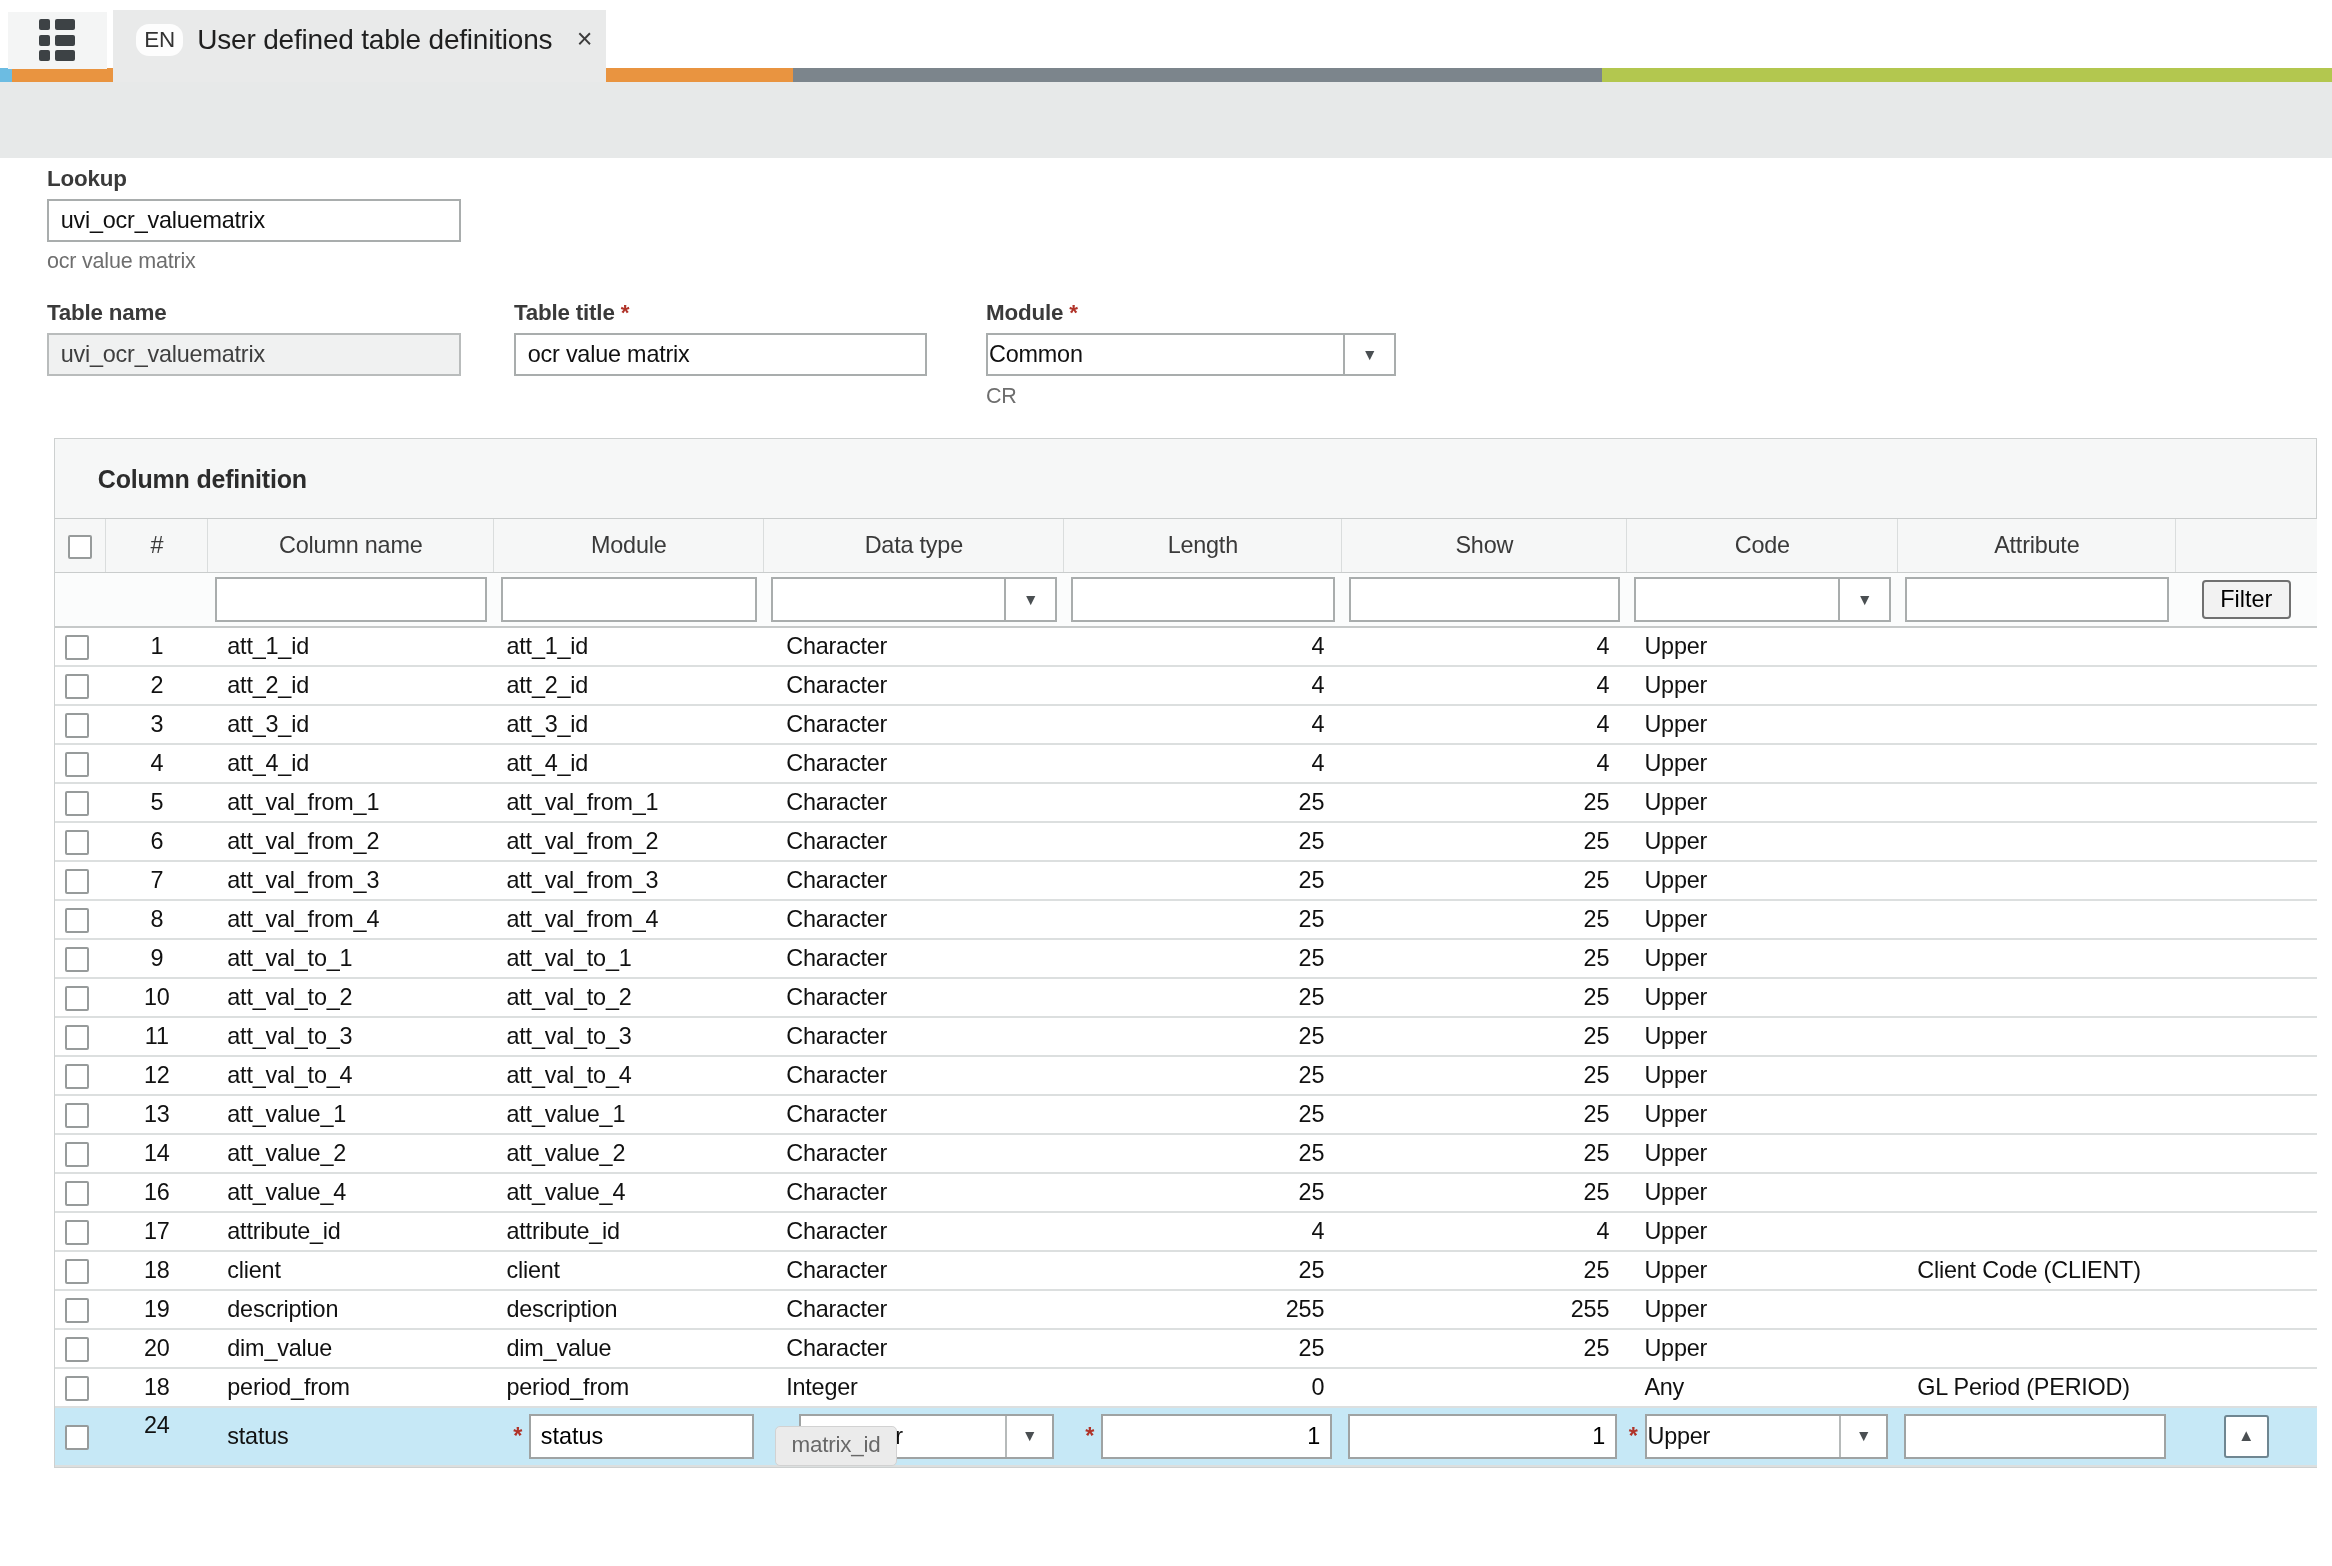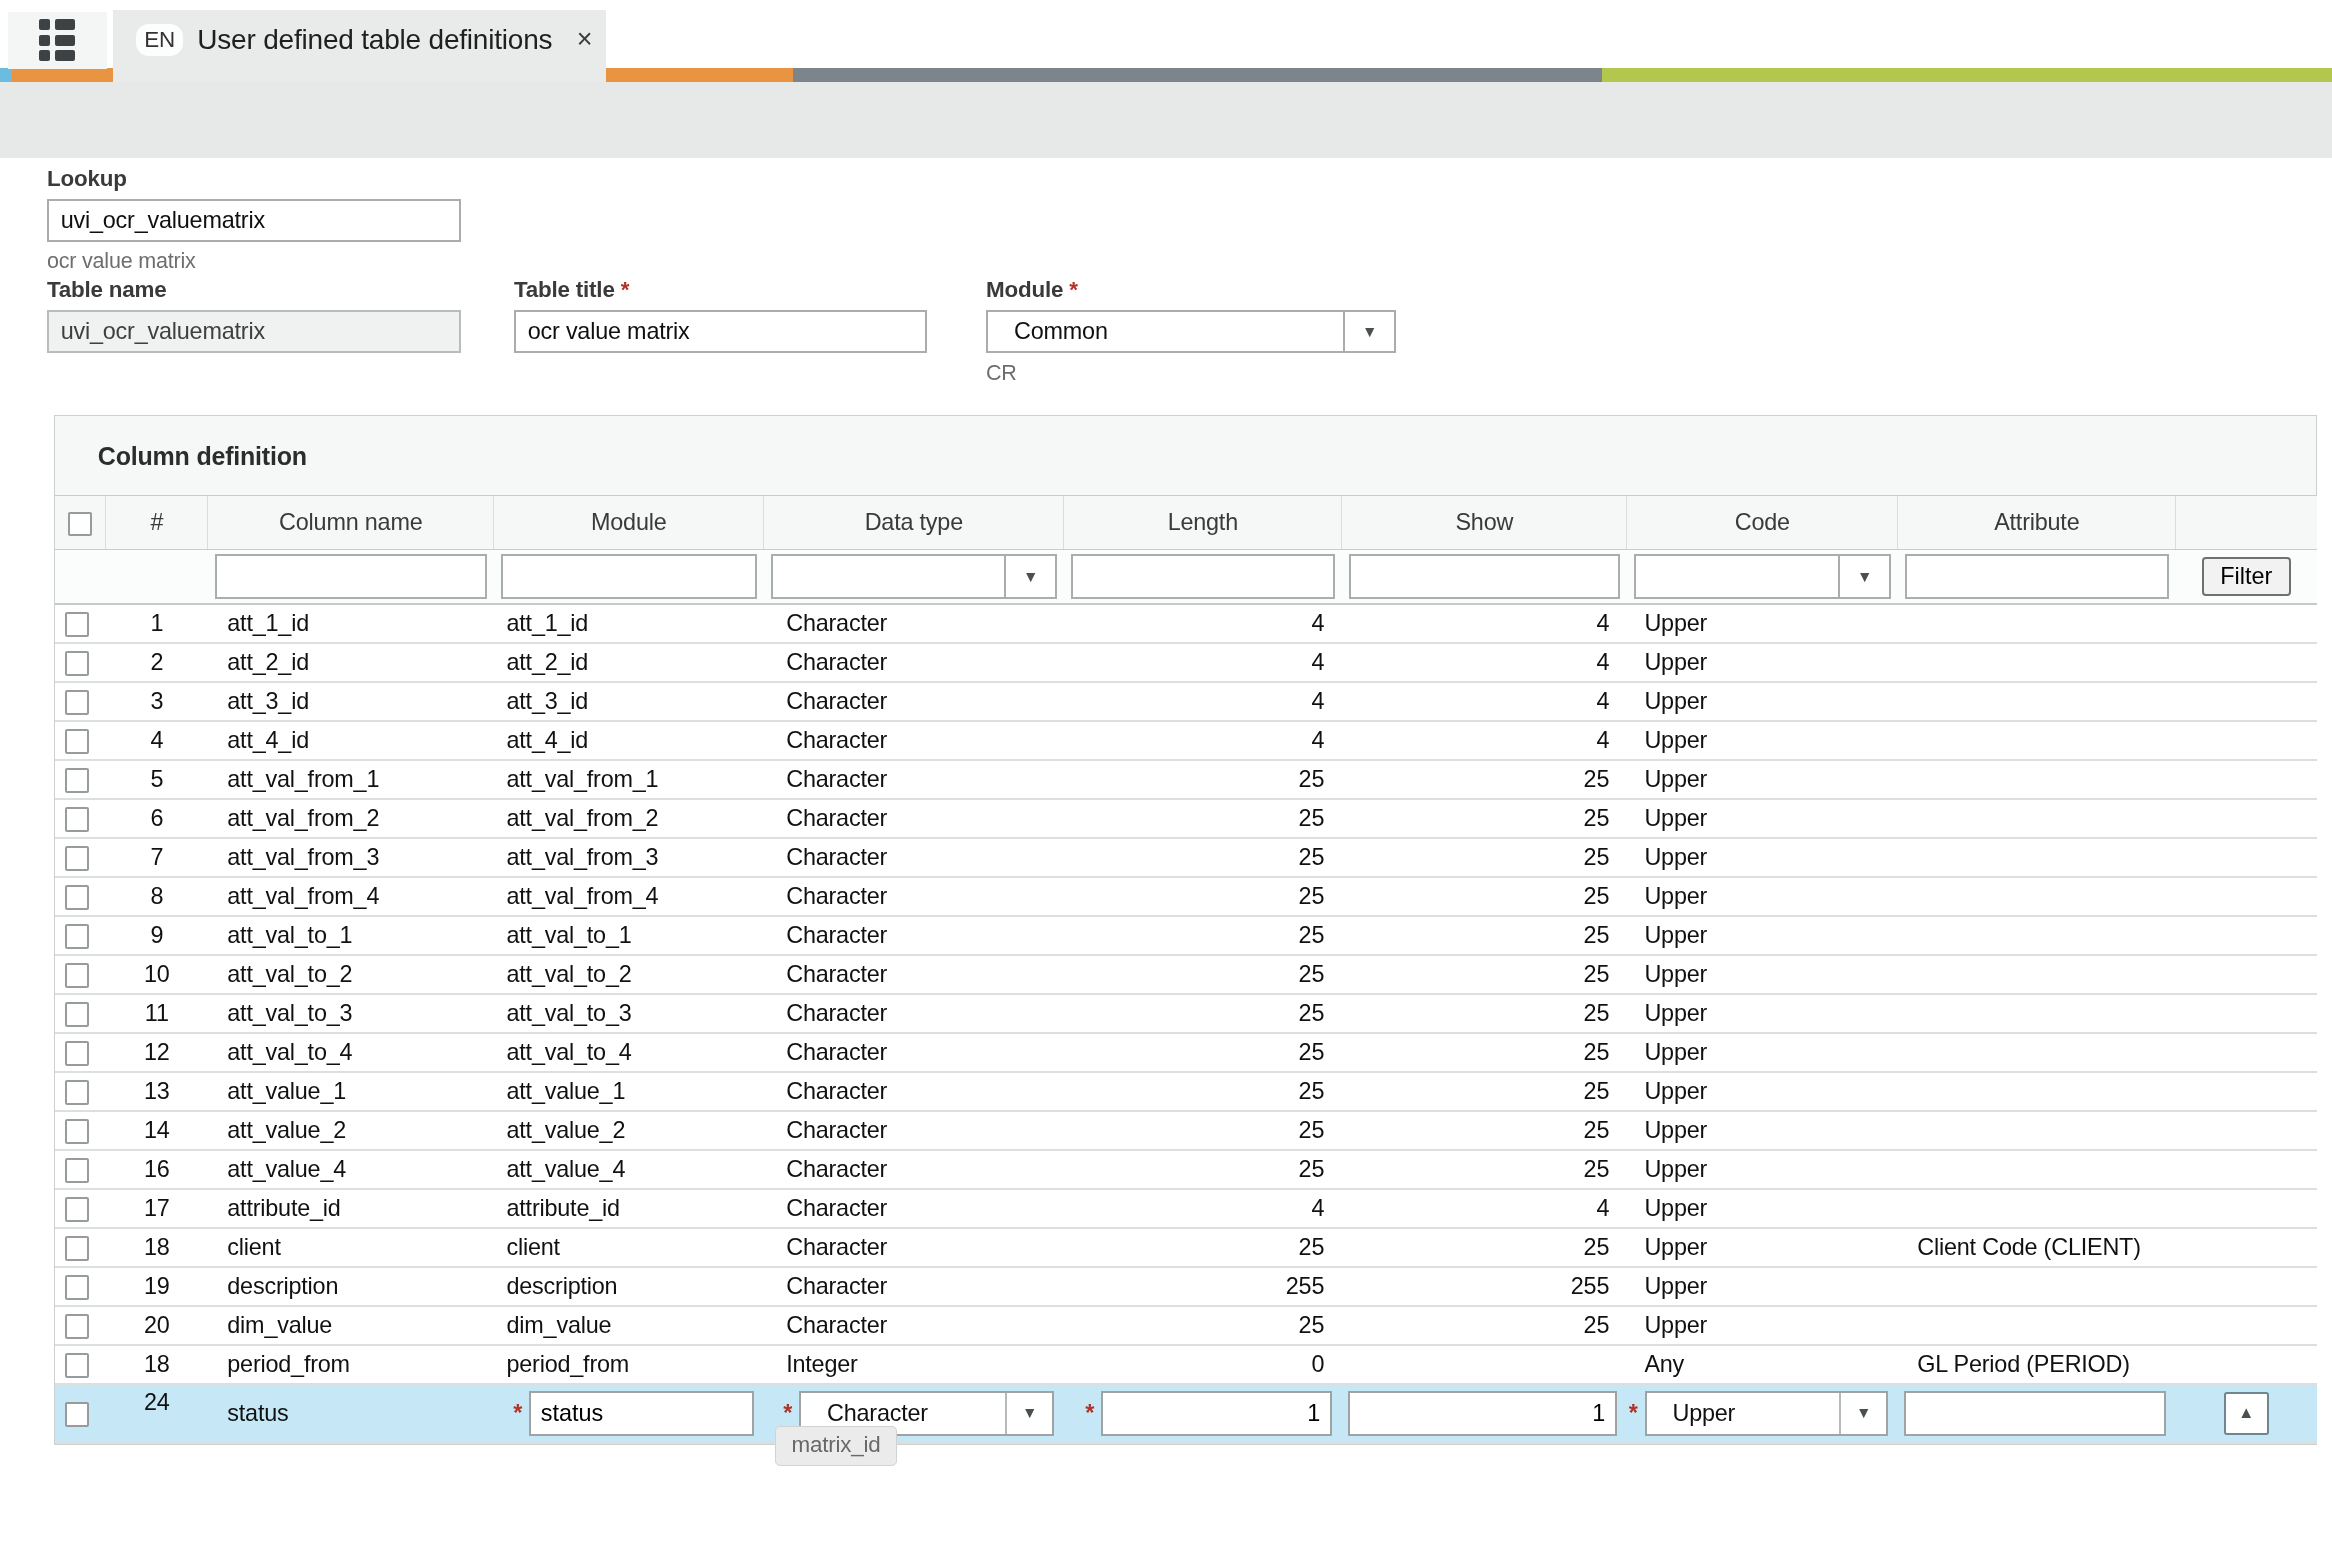--- a/index.html
+++ b/index.html
@@ -35,28 +35,28 @@
   
   .main { position:absolute; top:158px; left:0; width:100%; height:1408px; background:#fff; padding:7.8px 0 0 47px; }
 
   .field-label { font-size:22.4px; font-weight:bold; color:#3a3a3a; margin-bottom:6.8px; white-space:nowrap; }
   .req { color:#b03328; font-weight:bold; }
   .text-input { height:43px; border:2px solid #a9adad; background:#fff; font-size:23.4px; padding:0 11.7px;
                 color:#101010; font-family:inherit; letter-spacing:-0.2px; }
   .text-input.disabled { background:#f0f1f1; border-color:#b9bcbc; color:#3f3f3f; }
   .helper { font-size:21.5px; color:#6e6e6e; margin-top:7.8px; }
 
-  .frow { display:flex; margin-top:3px; }
+  .frow { display:flex; margin-top:26px; }
   .fcol1 { width:414px; margin-right:53px; }
   .fcol2 { width:413px; margin-right:59px; }
   .fcol3 { width:410px; }
   .fcol1 .text-input, .fcol2 .text-input { width:100%; }
 
   .select { display:flex; width:100%; height:43px; border:2px solid #a9adad; background:#fff; cursor:pointer; }
-  .select-value { flex:1; font-size:23.4px; padding:0 26px; display:flex; align-items:center; color:#101010; }
+  .select-value { flex:1; font-size:23.4px; padding:0 1px; display:flex; align-items:center; color:#101010; }
   .select-arrow { width:51px; border-left:2px solid #a9adad; display:flex; align-items:center;
                   justify-content:center; color:#4a4f52; font-size:15.6px; }
 
   
   .panel { margin-top:29px; margin-left:6.8px; width:2263px; border:1px solid #cdd0d0; background:#fff; }
   .panel-title { background:#f6f7f7; font-size:25px; font-weight:bold; color:#2c2c2c; padding:26px 0 24.4px 43px; }
 
   table { width:100%; border-collapse:collapse; table-layout:fixed; }
   thead tr.head th { background:#f6f7f7; border-top:1px solid #c9cccc; border-bottom:1px solid #c9cccc;
                      border-left:1px solid #dadddd; font-size:23.4px; font-weight:normal; color:#3a3a3a;

